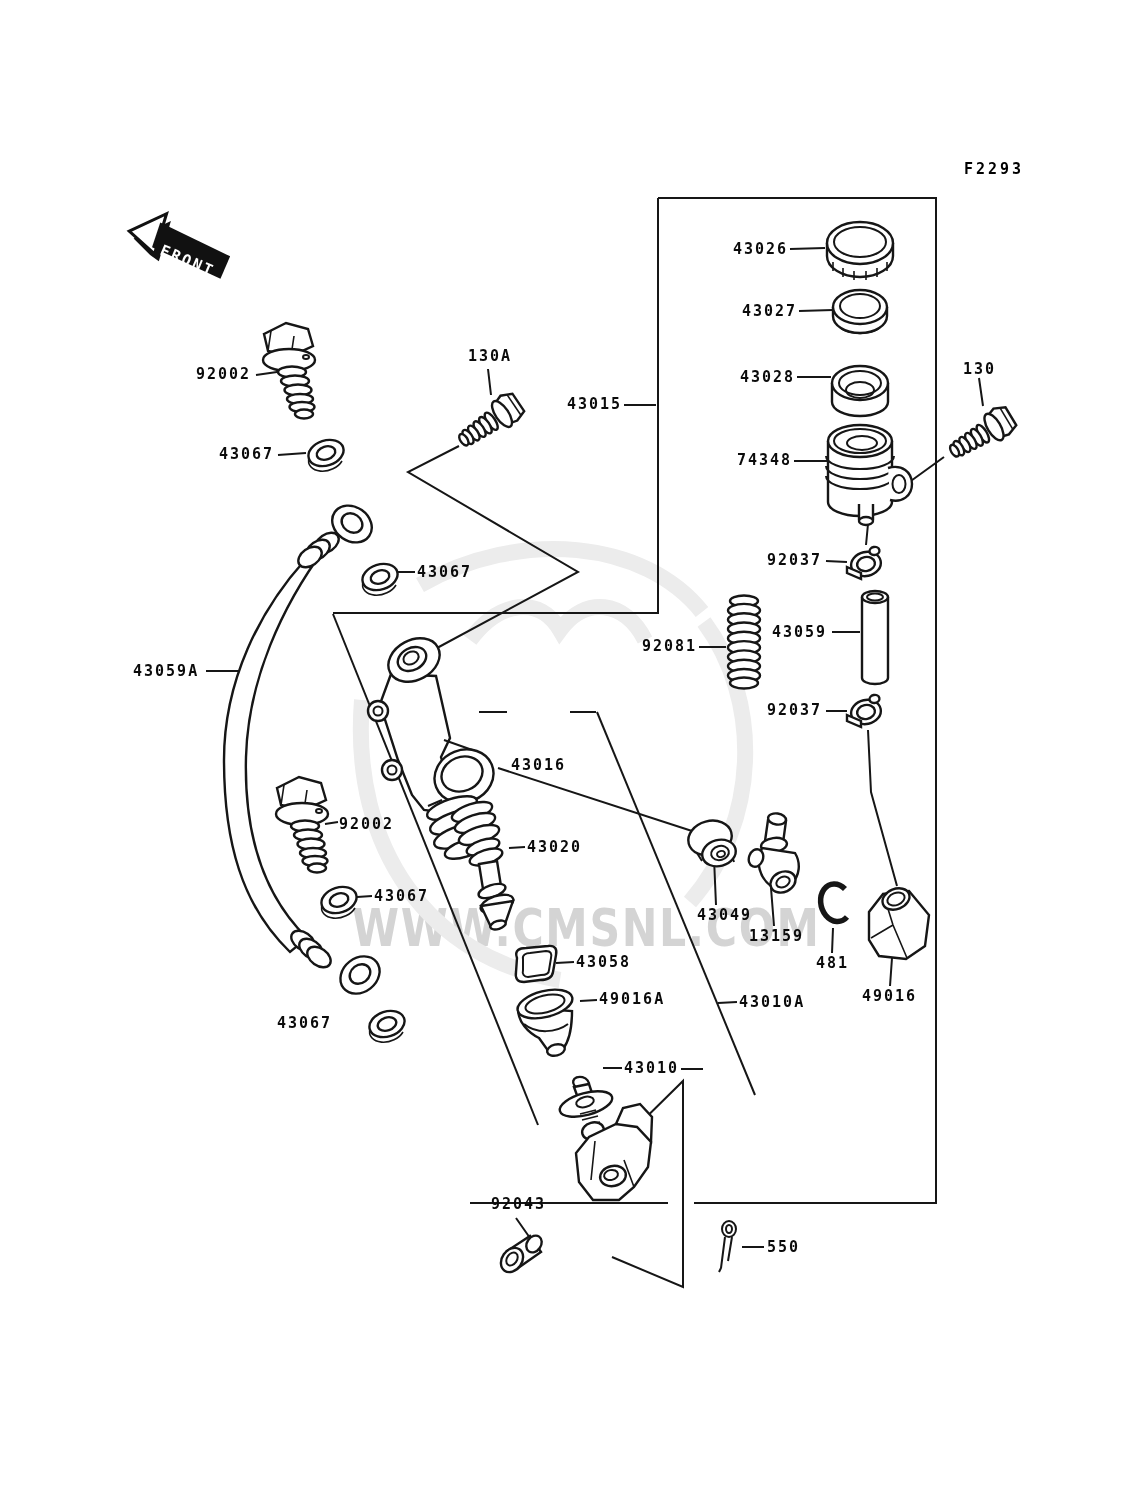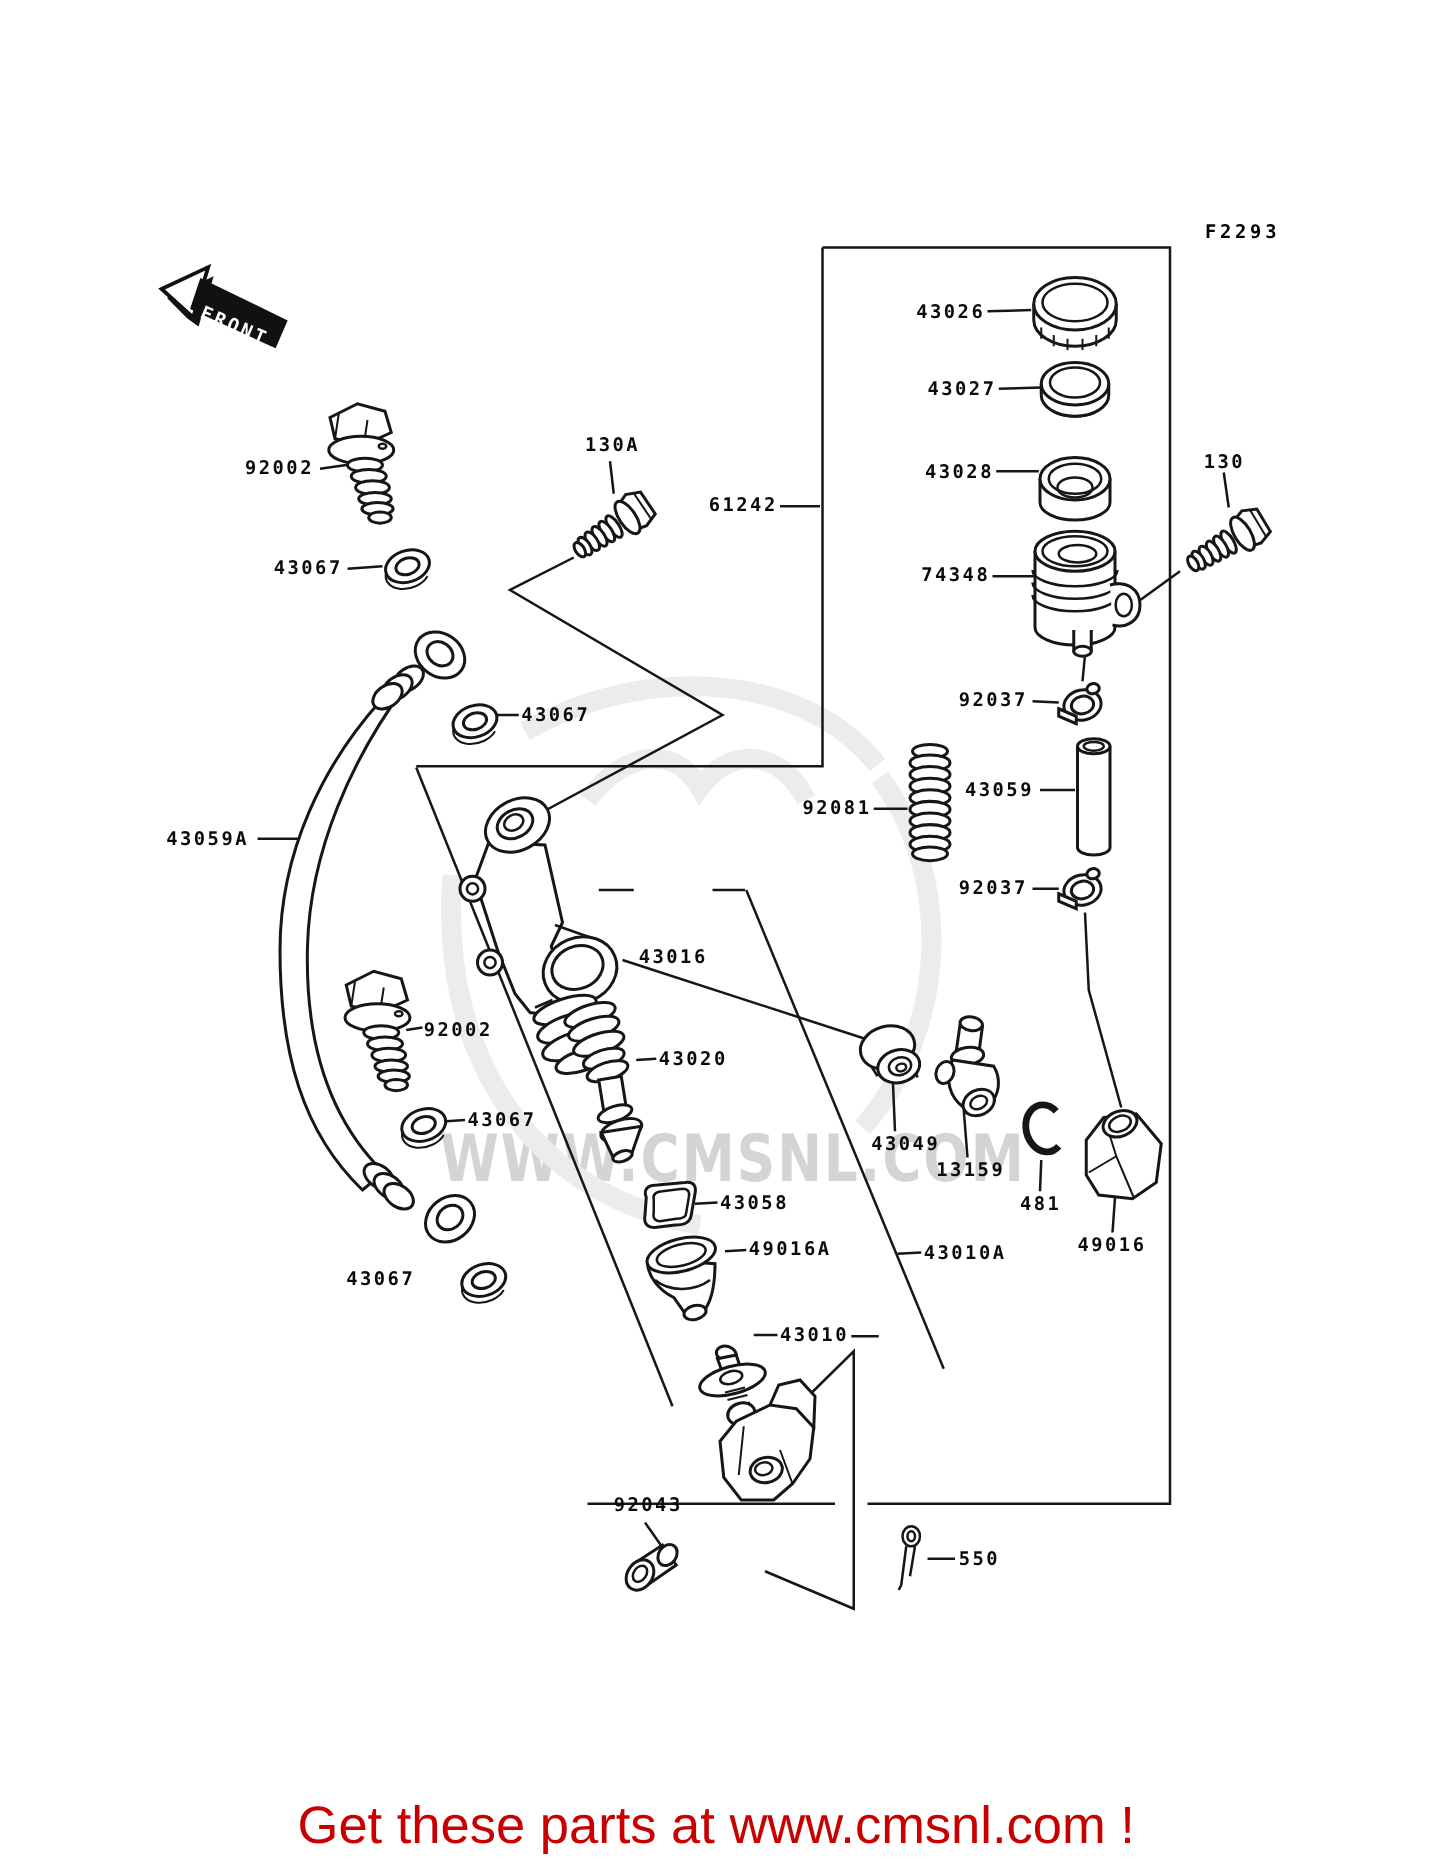--- a/index.html
+++ b/index.html
@@ -1,20 +1,20 @@
 <!DOCTYPE html>
 <html><head>
 <meta charset="utf-8">
 <style>
   html,body { margin:0; padding:0; background:#ffffff; }
   .stage { position:relative; width:1146px; height:1500px; background:#fff; overflow:hidden;
            font-family:"DejaVu Sans", sans-serif; }
   .page-title { position:absolute; left:24px; top:16px; font:400 27px "Liberation Sans", sans-serif;
                 color:#5e5e5e; letter-spacing:1px; z-index:4; }
-  .fig-code { position:absolute; left:964px; top:176px; font:700 15px "DejaVu Sans Mono", monospace;
+  .fig-code { position:absolute; left:964px; top:160px; font:700 15px "DejaVu Sans Mono", monospace;
               letter-spacing:3px; color:#000; z-index:4; }
   .part-label { position:absolute; font:700 15px "DejaVu Sans Mono", monospace; letter-spacing:2px;
                 color:#0b0b0b; white-space:nowrap; z-index:3; line-height:15px; }
   .watermark-text { position:absolute; left:352px; top:898px; font:700 52px "DejaVu Sans", sans-serif;
                     color:#d4d4d4; letter-spacing:2px; z-index:1; transform:scaleX(0.82);
                     transform-origin:left center; }
   svg.diagram { position:absolute; left:0; top:0; z-index:2; }
   .footer { position:absolute; top:1436px; left:0; width:1146px; text-align:center;
             font:400 42px "Liberation Sans", sans-serif; color:#c90000; z-index:4; }
   .ln { stroke:#161616; stroke-width:2; fill:none; }
@@ -285,32 +285,31 @@
     <use href="#washer" transform="translate(387,1024)"></use>
 
     <g transform="translate(136,204) rotate(14)">
       <polygon points="6,34 38,8 36,50 26,46" fill="#111"></polygon>
       <polygon points="0,28 32,2 30,44" fill="#fff" stroke="#111" stroke-width="3"></polygon>
       <polygon points="28,12 104,28 100,52 26,38" fill="#111"></polygon>
       <text x="35" y="43" transform="rotate(9 35 40)" fill="#fff" font-family="DejaVu Sans Mono, monospace" font-size="15" font-weight="700" letter-spacing="2.5">FRONT</text>
     </g>
   </svg>
 
-  <div class="footer" style="color: rgb(201, 0, 0);">Get these parts at www.cmsnl.com !</div>
 <span class="part-label" style="left: 733px; top: 242px; text-align: center;">43026</span>
     <span class="part-label" style="left: 742px; top: 304px;">43027</span>
     <span class="part-label" style="left: 740px; top: 370px;">43028</span>
     <span class="part-label" style="left: 737px; top: 453px;">74348</span>
     <span class="part-label" style="left: 963px; top: 362px;">130</span>
     <span class="part-label" style="left: 767px; top: 553px;">92037</span>
     <span class="part-label" style="left: 772px; top: 625px;">43059</span>
     <span class="part-label" style="left: 767px; top: 703px;">92037</span>
     <span class="part-label" style="left: 642px; top: 639px;">92081</span>
     <span class="part-label" style="left: 511px; top: 732px; margin-top: 26px;">43016</span>
-    <span class="part-label" style="left: 567px; top: 397px;">61242</span>
+    <span class="part-label" style="left: 567px; top: 397px;">43015</span>
     <span class="part-label" style="left: 468px; top: 349px;">130A</span>
     <span class="part-label" style="left: 196px; top: 367px;">92002</span>
     <span class="part-label" style="left: 219px; top: 447px;">43067</span>
     <span class="part-label" style="left: 417px; top: 565px;">43067</span>
     <span class="part-label" style="left: 133px; top: 664px;">43059A</span>
     <span class="part-label" style="left: 339px; top: 817px;">92002</span>
     <span class="part-label" style="left: 527px; top: 840px;">43020</span>
     <span class="part-label" style="left: 374px; top: 889px;">43067</span>
     <span class="part-label" style="left: 576px; top: 955px;">43058</span>
     <span class="part-label" style="left: 599px; top: 992px;">49016A</span>

